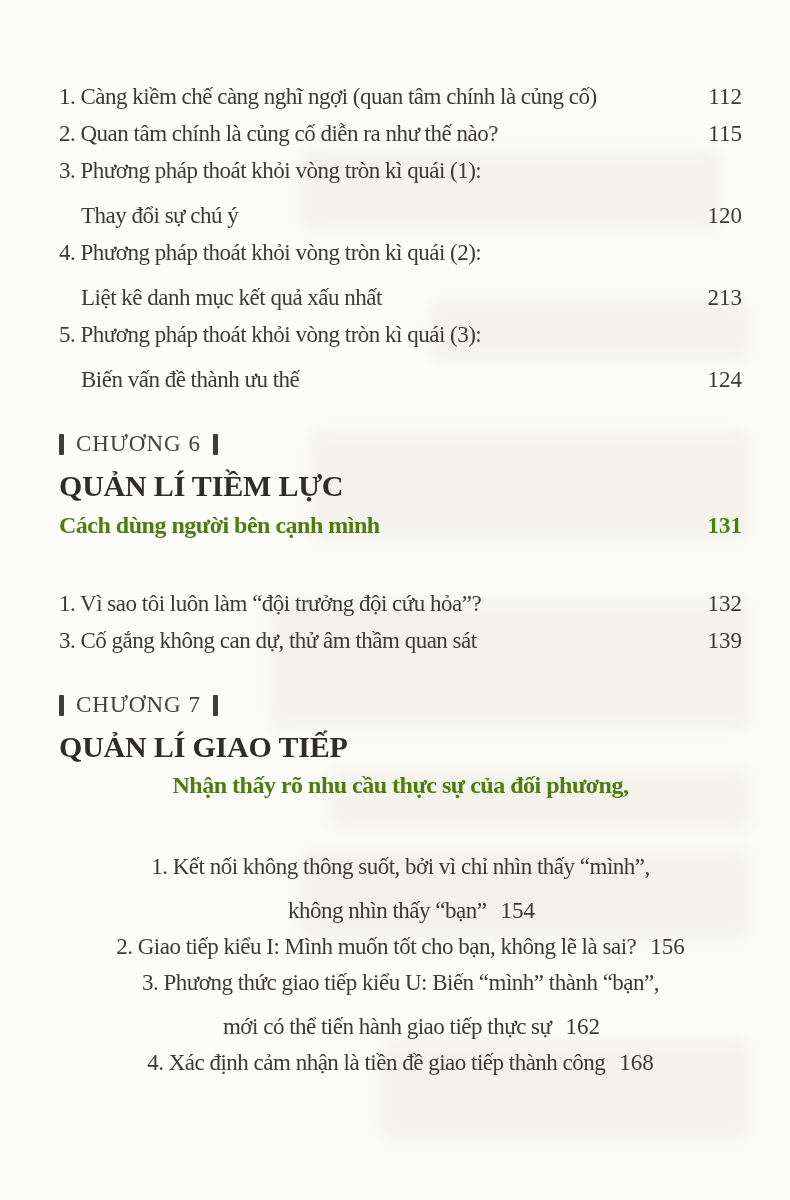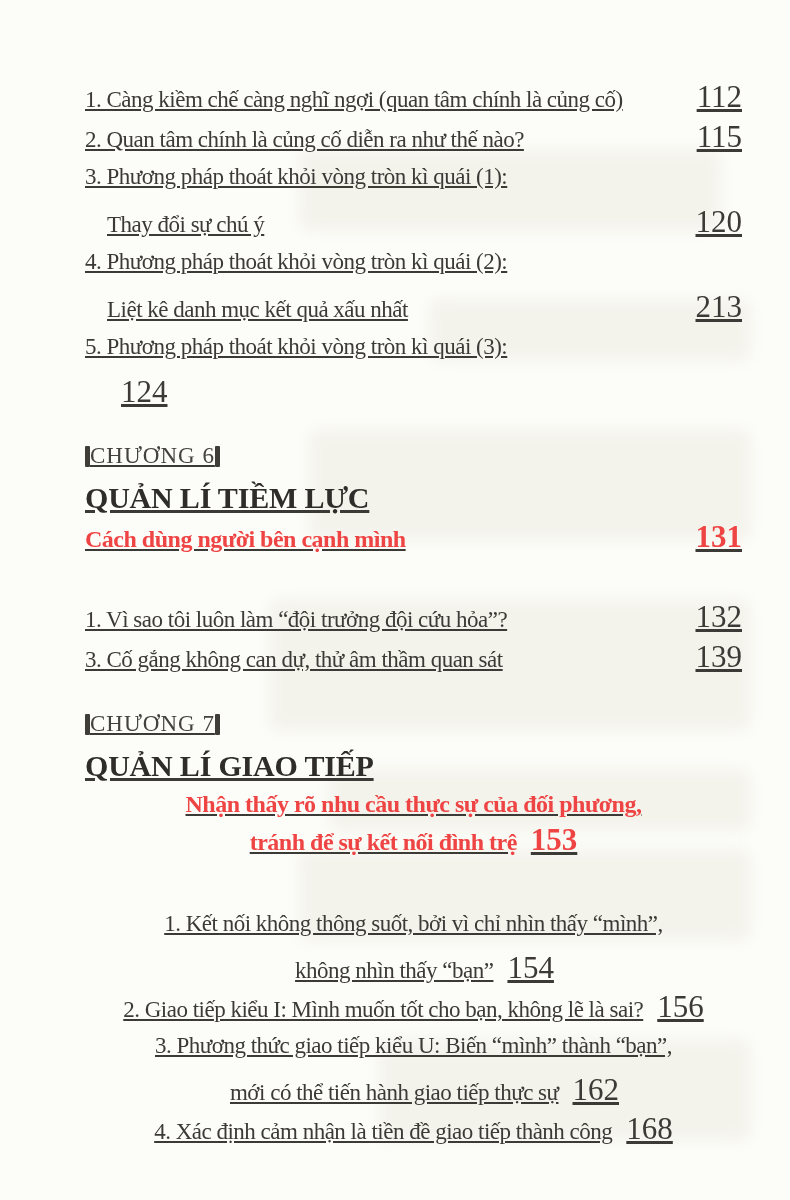--- a/index.html
+++ b/index.html
@@ -11,23 +11,22 @@
   }
   body {
     background: #fcfcf8;
     font-family: "Liberation Serif", "DejaVu Serif", serif;
     color: #3c3a36;
     position: relative;
   }
   .page {
     position: absolute;
     inset: 0;
-    padding: 78px 48px 0 85px;
+    padding: 78px 48px 0 59px;
     box-sizing: border-box;
-    text-decoration: underline;
   }
   
   .bleed { position: absolute; background: #e9e7dd; filter: blur(7px); opacity: .45; border-radius: 10px; pointer-events: none; }
 
   .toc { position: relative; }
 
   .toc-line {
     display: flex;
     justify-content: space-between;
     align-items: baseline;
@@ -35,45 +34,46 @@
     letter-spacing: -0.5px;
     line-height: 37px;
     white-space: nowrap;
   }
   .toc-line .line-text { white-space: nowrap; }
   .toc-line.cont { padding-left: 22px; margin-top: 8px; }
   .page-num {
     flex: 0 0 auto;
     margin-left: 14px;
     letter-spacing: 0;
-    font-size: 31px;
+    font-size: 23px;
   }
 
   .chapter-header { margin-top: 24px; }
   .chapter-marker {
     display: flex;
     align-items: center;
+    gap: 12px;
     height: 44px;
     font-size: 23px;
     letter-spacing: 1px;
     color: #44423d;
   }
   .marker-bar { width: 5px; height: 21px; background: #3f3d38; border-radius: 1px; }
   .chapter-title {
     font-weight: bold;
     font-size: 30px;
     letter-spacing: -0.2px;
     line-height: 40px;
     color: #2f2d29;
   }
   .chapter-subtitle .toc-line {
     font-weight: bold;
     font-size: 24px;
     line-height: 38px;
-    color: #ef4444;
+    color: #4d7c0f;
   }
   .chapter-items { margin-top: 40px; }
   .toc-section:last-child .chapter-items { margin-top: 46px; }
   .toc-section:last-child .toc-line { line-height: 36px; justify-content: center; }
 </style>
 </head>
 <body style="background: rgb(252, 252, 248); color: rgb(60, 58, 54);">
 
 <div class="page">
 
@@ -118,20 +118,21 @@
             <div class="toc-line cont">
               <span class="line-text">Liệt kê danh mục kết quả xấu nhất</span>
               <span class="page-num">213</span>
             </div>
           </div>
           <div class="toc-item">
             <div class="toc-line">
               <span class="line-text">5. Phương pháp thoát khỏi vòng tròn kì quái (3):</span>
             </div>
             <div class="toc-line cont">
+              <span class="line-text">Biến vấn đề thành ưu thế</span>
               <span class="page-num">124</span>
             </div>
           </div>
         </div>
       </div>
       <div class="toc-section">
         <div class="chapter-header">
           <div class="chapter-marker">
             <div class="marker-bar"></div>
             <span>CHƯƠNG 6</span>
@@ -165,24 +166,20 @@
           <div class="chapter-marker">
             <div class="marker-bar"></div>
             <span>CHƯƠNG 7</span>
             <div class="marker-bar"></div>
           </div>
           <div class="chapter-title"><span>QUẢN LÍ GIAO TIẾP</span></div>
           <div class="chapter-subtitle">
             <div class="toc-line">
               <span class="line-text">Nhận thấy rõ nhu cầu thực sự của đối phương,</span>
             </div>
-            <div class="toc-line">
-              <span class="line-text">tránh để sự kết nối đình trệ</span>
-              <span class="page-num">153</span>
-            </div>
           </div>
         </div>
         <div class="chapter-items">
           <div class="toc-item">
             <div class="toc-line">
               <span class="line-text">1. Kết nối không thông suốt, bởi vì chỉ nhìn thấy “mình”,</span>
             </div>
             <div class="toc-line cont">
               <span class="line-text">không nhìn thấy “bạn”</span>
               <span class="page-num">154</span>

